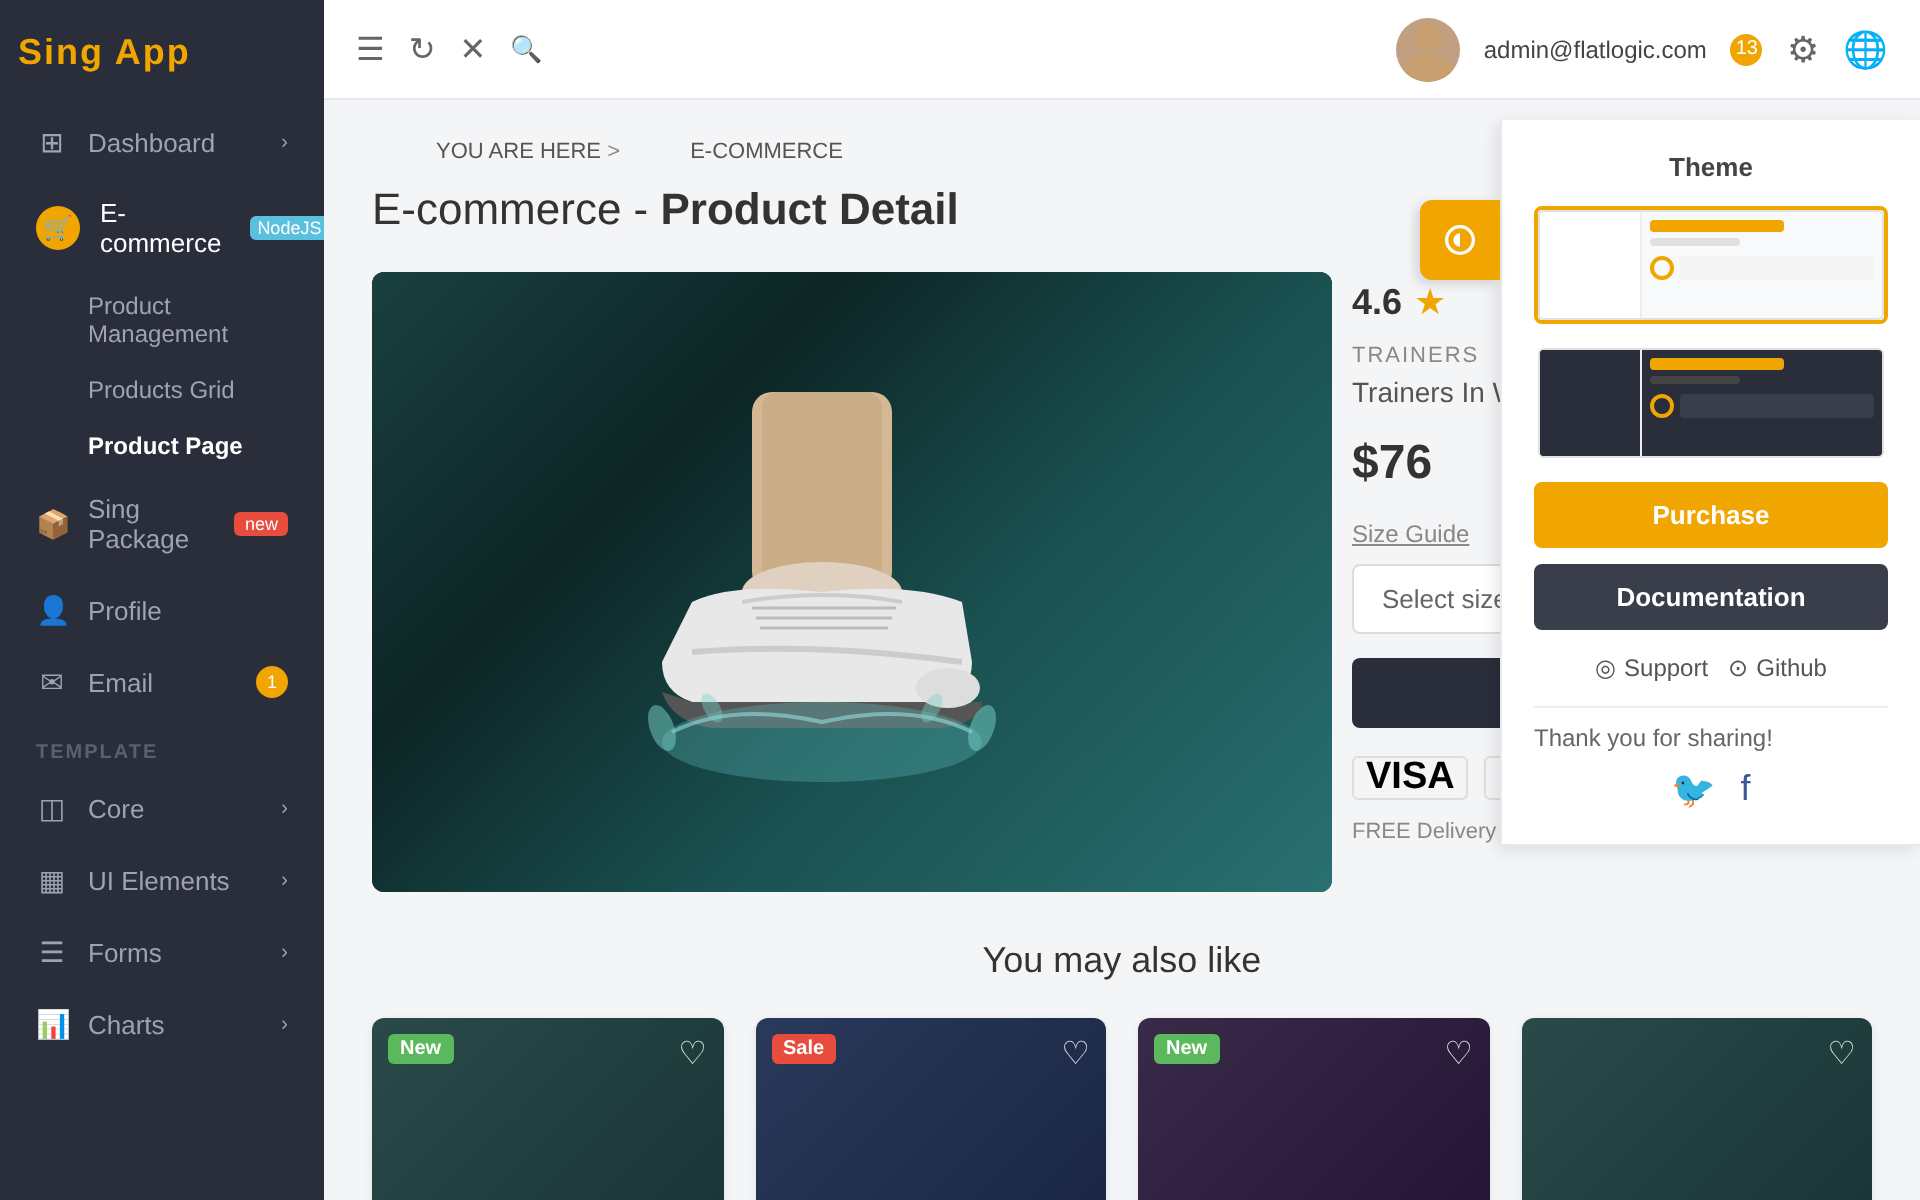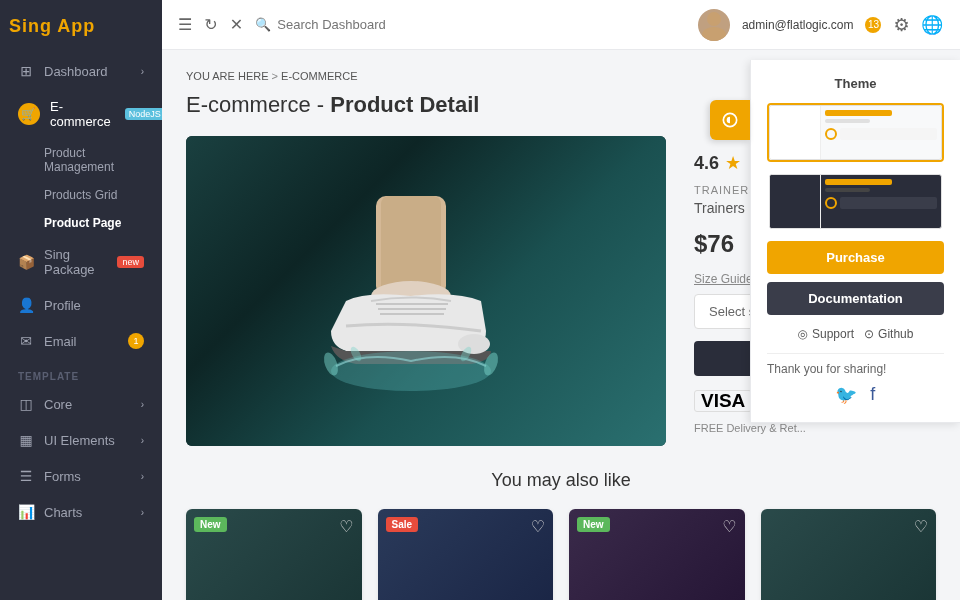--- a/index.html
+++ b/index.html
@@ -177,34 +177,33 @@
       overflow-y: auto;
       padding: 20px 24px;
       background: #f4f5f7;
     }
     .breadcrumb {
       font-size: 11px;
       color: #888;
       margin-bottom: 10px;
       text-transform: uppercase;
     }
-    .breadcrumb span { color: #555; }
+    .breadcrumb span { color: #555; margin-left: 32px; }
     .page-title {
       font-size: 22px;
       color: #333;
       margin-bottom: 18px;
     }
     .page-title strong { font-weight: 700; }
 
     
     .product-layout {
       display: flex;
-      gap: 28px;
+      gap: 10px;
       margin-bottom: 24px;
-      align-items: center;
     }
     .product-image-container {
       width: 480px;
       height: 310px;
       border-radius: 6px;
       overflow: hidden;
       flex-shrink: 0;
       background: #1a3a3a;
       position: relative;
     }
@@ -570,21 +569,20 @@
 </div>
 
 <div id="main">
 
   <div id="topbar">
     <span class="topbar-icon">☰</span>
     <span class="topbar-icon">↻</span>
     <span class="topbar-icon">✕</span>
     <div class="topbar-search">
       <span>🔍</span>
-      <input type="text" placeholder="Search Dashboard" style="">
     </div>
     <div class="topbar-right">
       <div class="topbar-avatar">
         <svg width="32" height="32" viewBox="0 0 32 32">
             <circle cx="16" cy="10" r="7" fill="#c8a070"></circle>
             <ellipse cx="16" cy="26" rx="12" ry="8" fill="#c8a070"></ellipse>
           </svg>
       </div>
       <div class="topbar-user-info">
         <span>admin@flatlogic.com</span>

